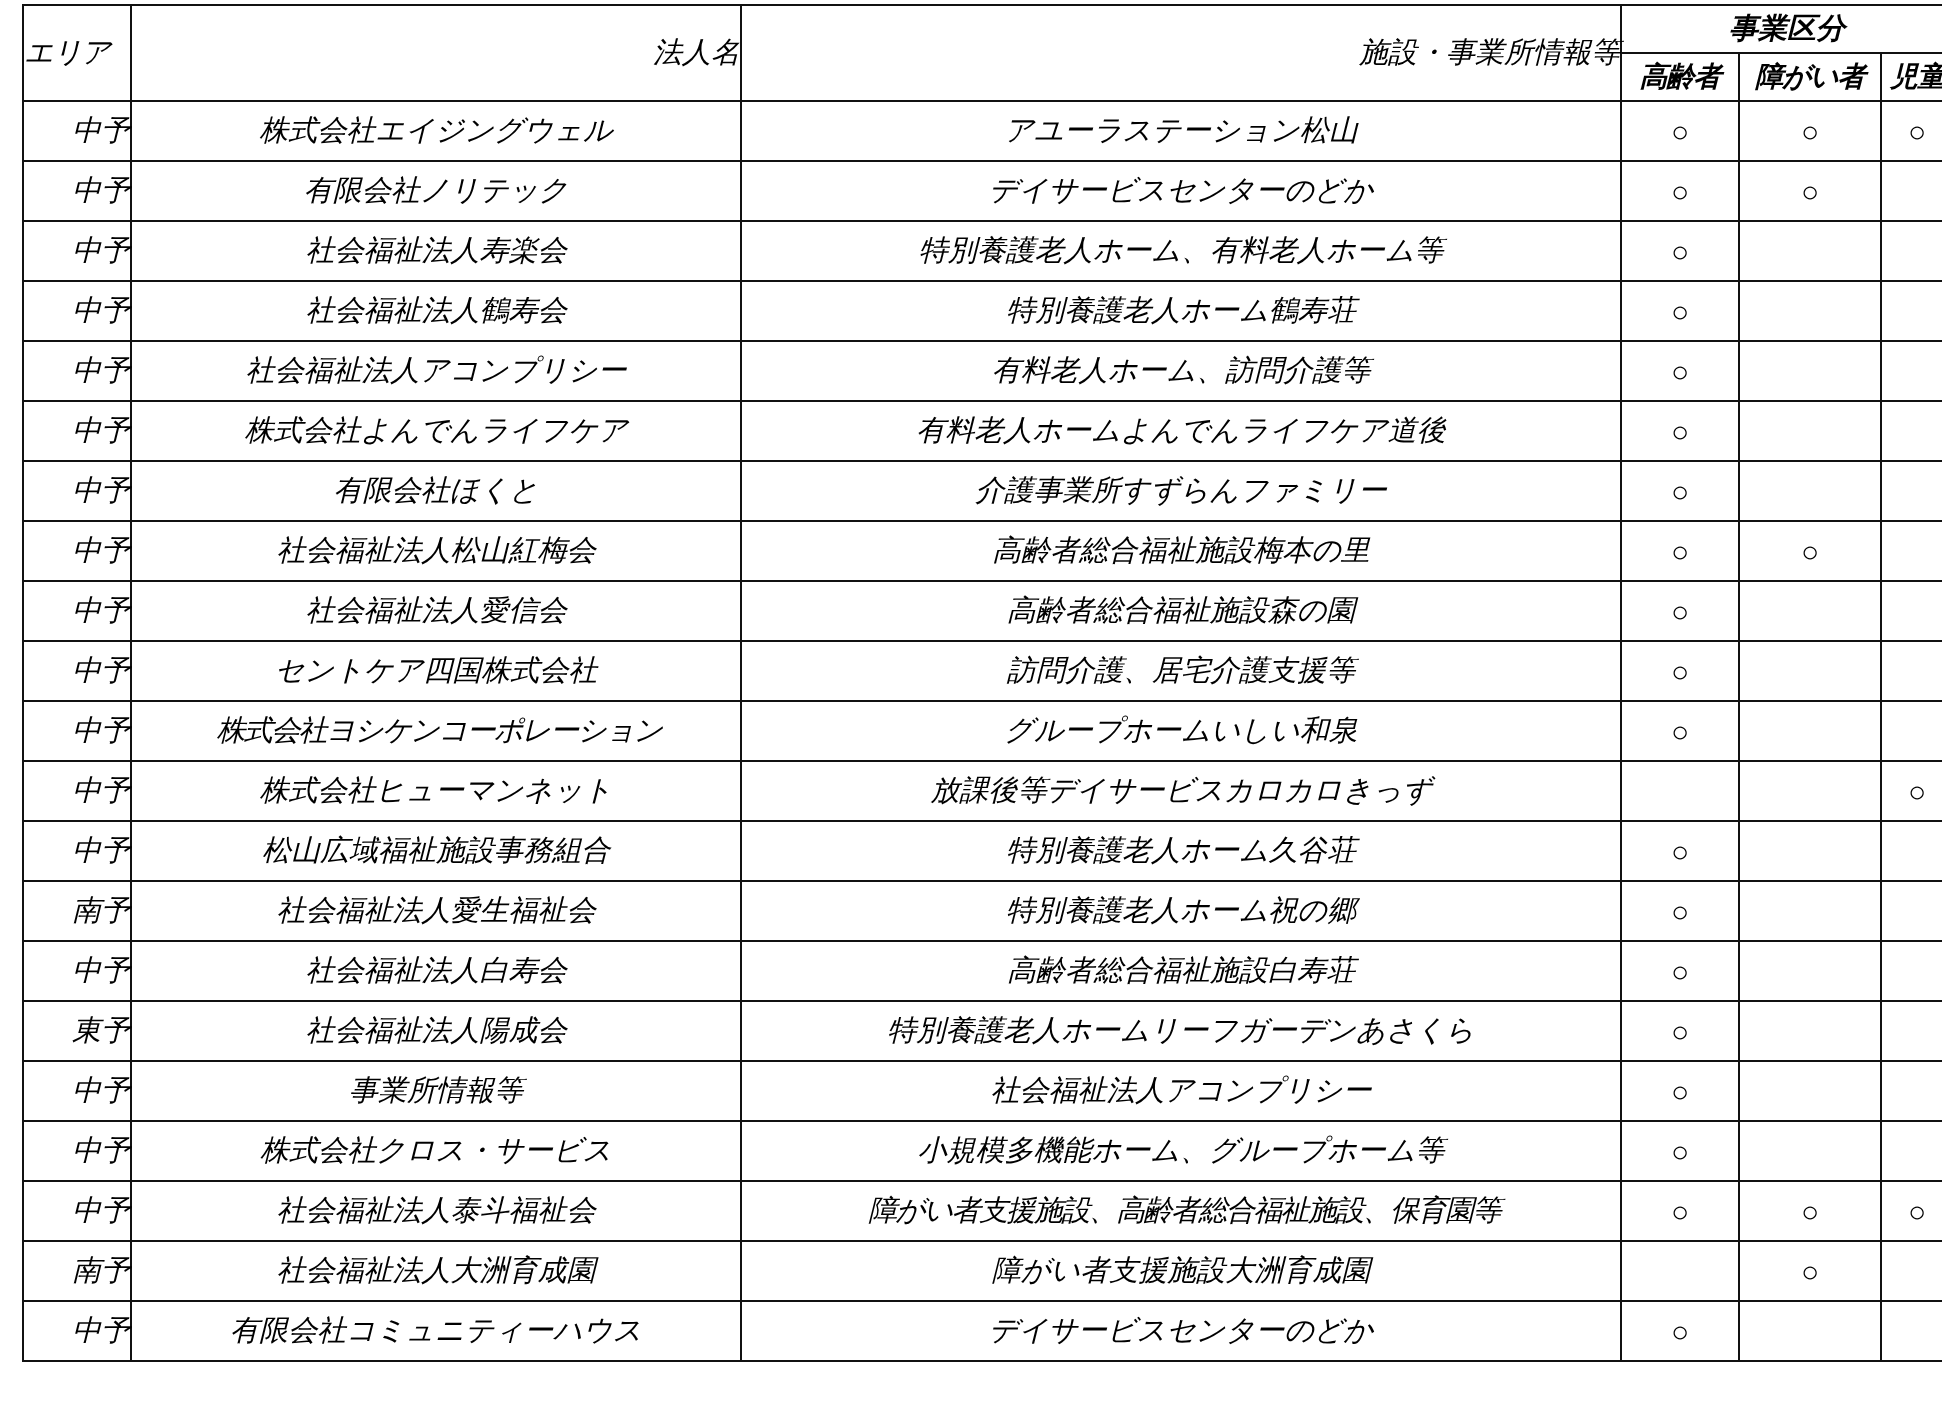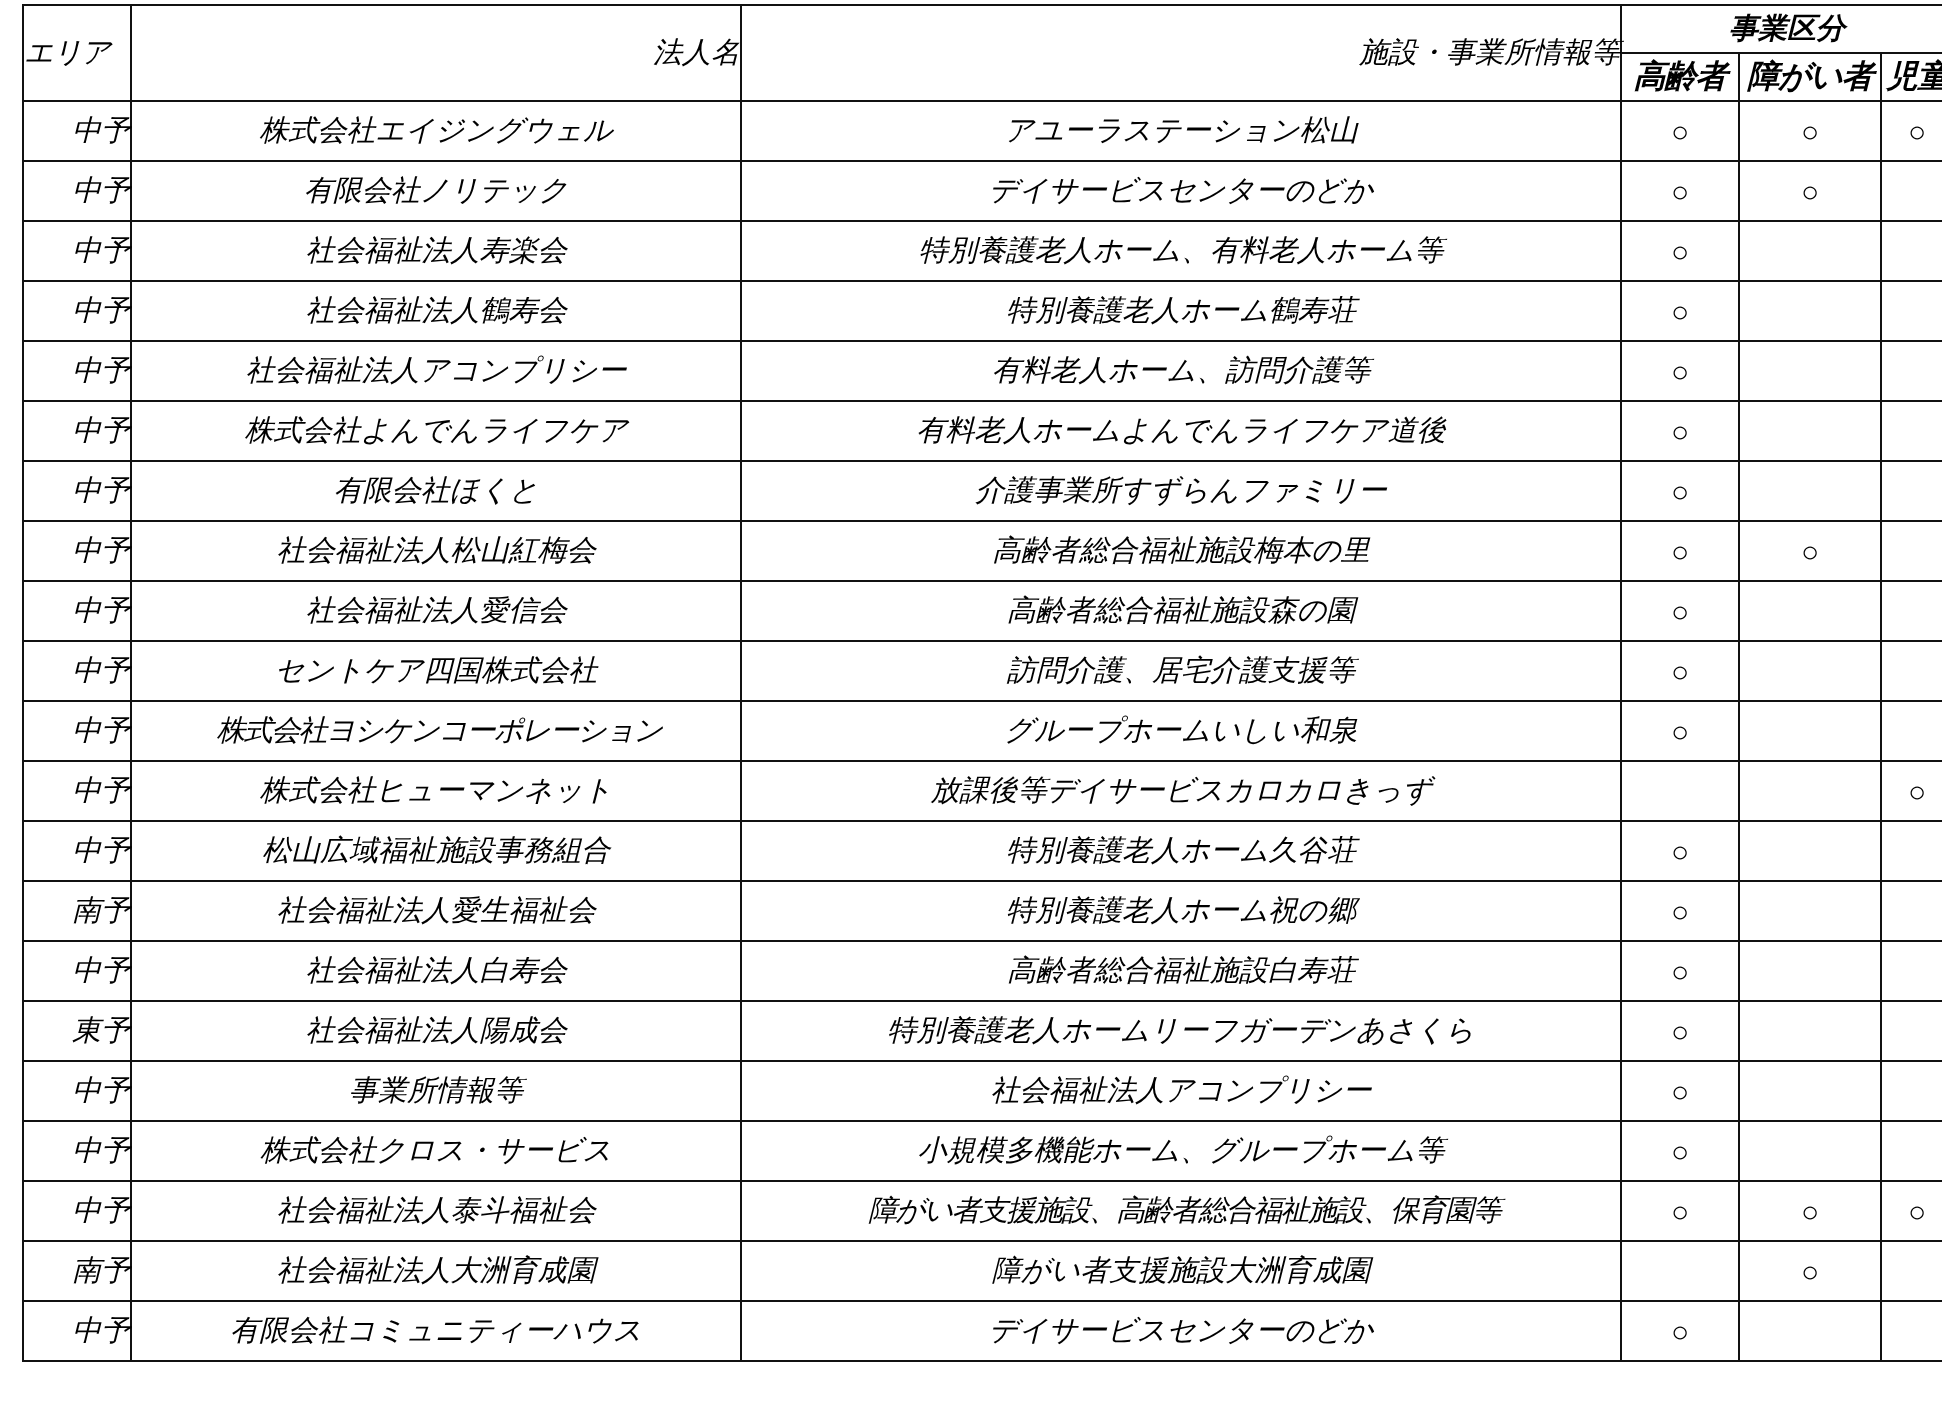--- a/index.html
+++ b/index.html
@@ -50,21 +50,21 @@
     padding-left: 2px;
     letter-spacing: -1px;
   }
   th.hdr-group {
     height: 46px;
     text-align: center;
   }
   th.hdr-sub {
     height: 46px;
     text-align: center;
-    font-size: 32px;
+    font-size: 28px;
     letter-spacing: -1px;
     padding: 0 1px;
   }
   tbody td {
     height: 58px;
   }
   td.area {
     text-align: right;
     padding: 0 2px;
   }

